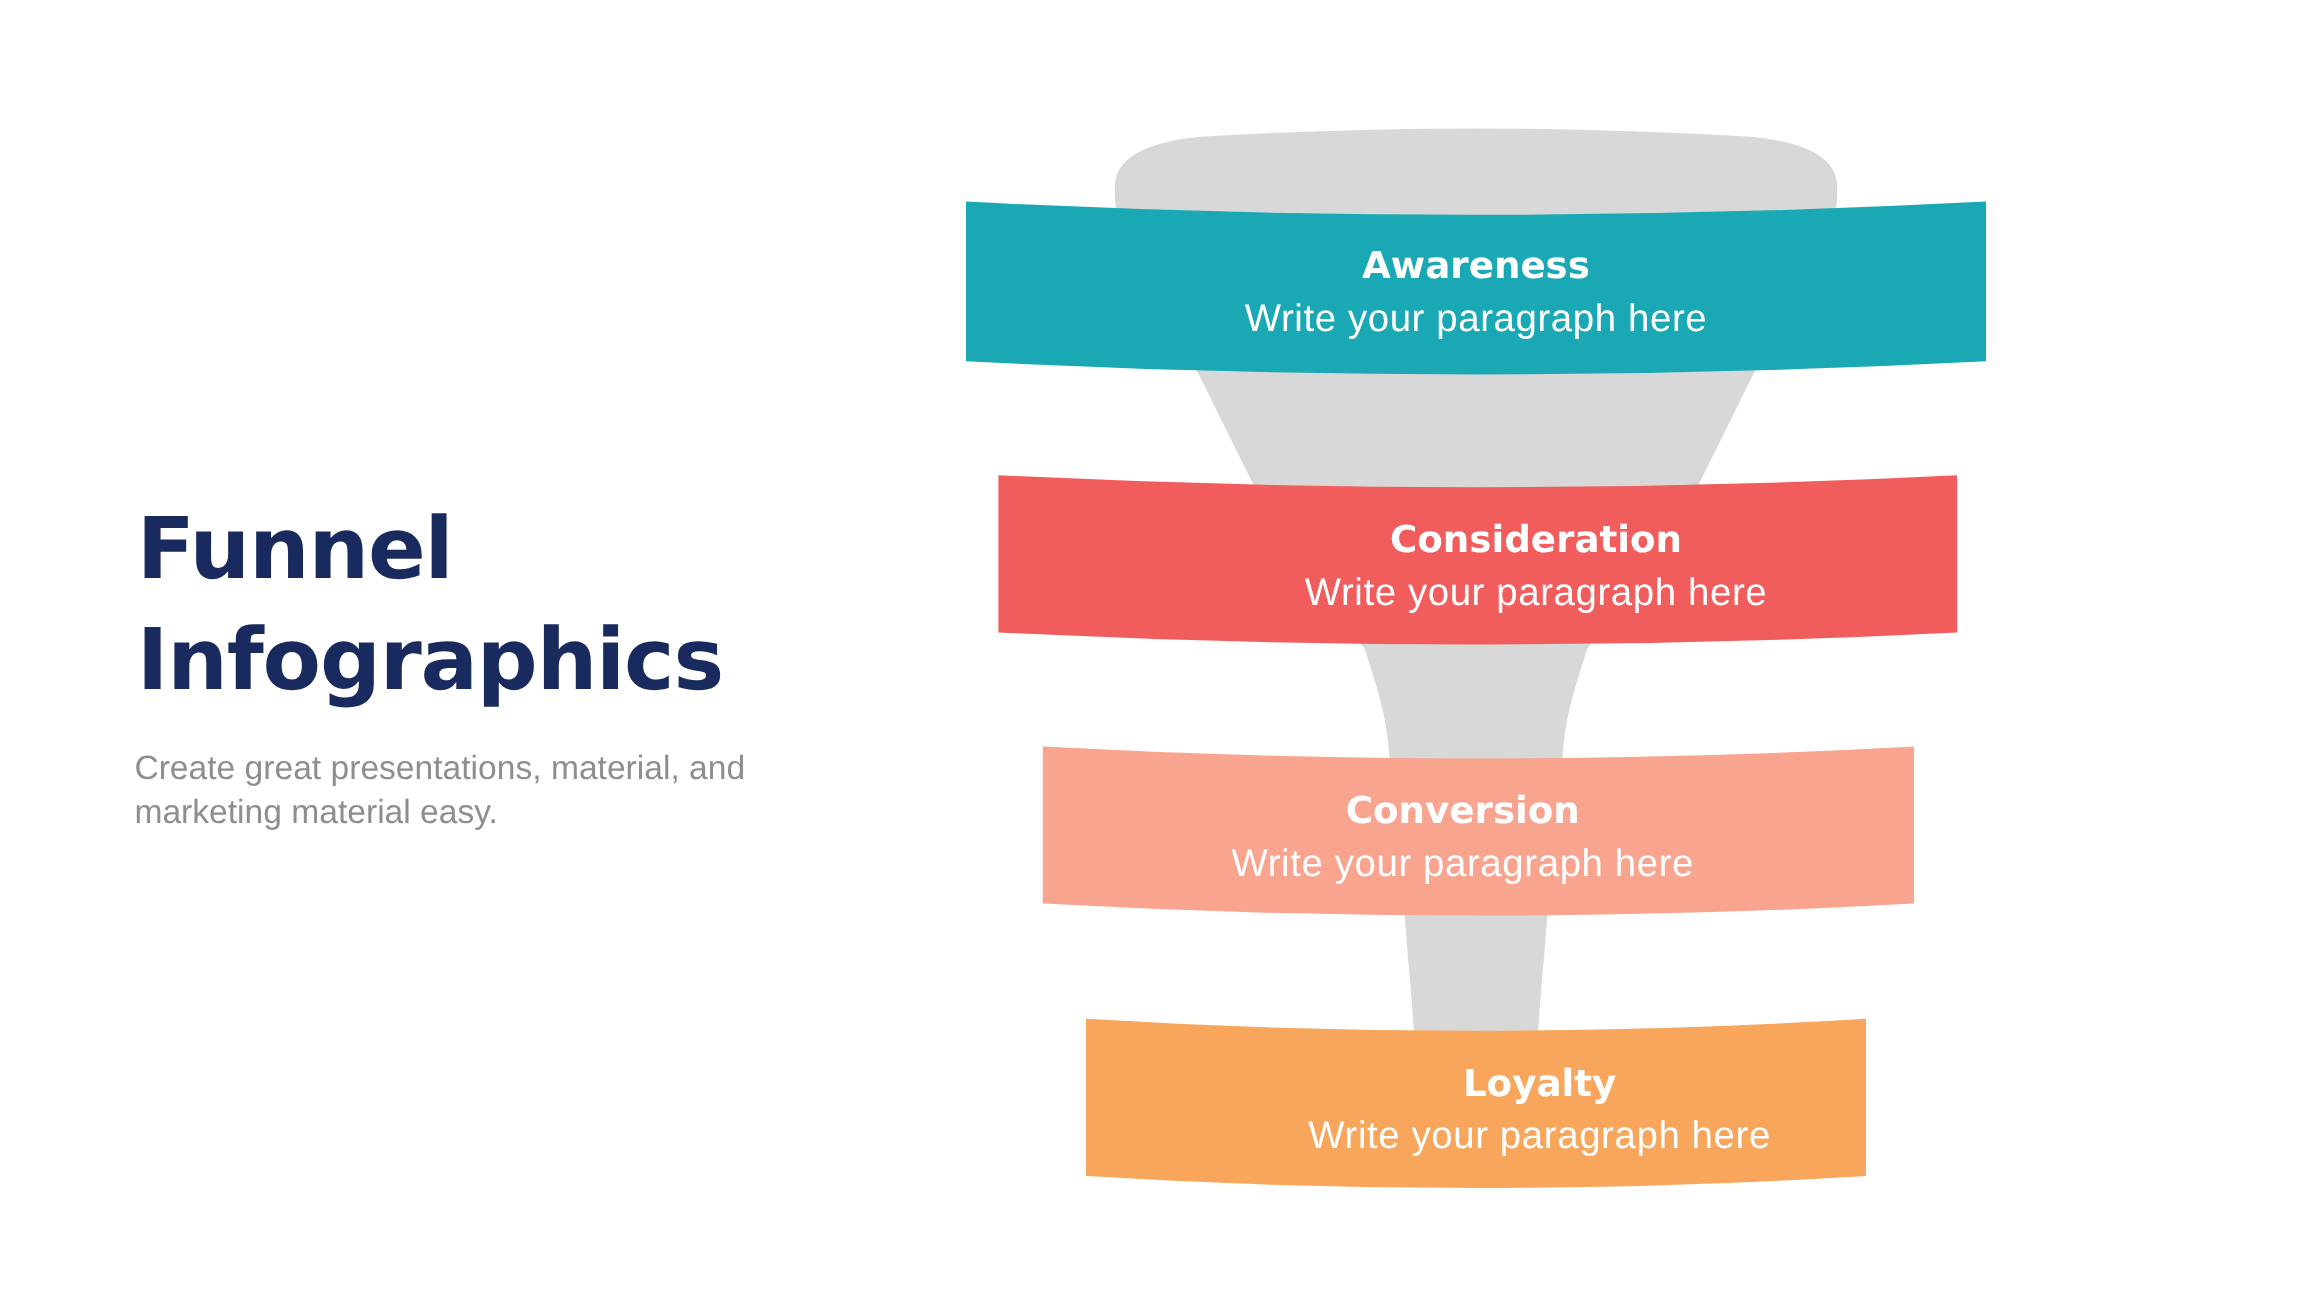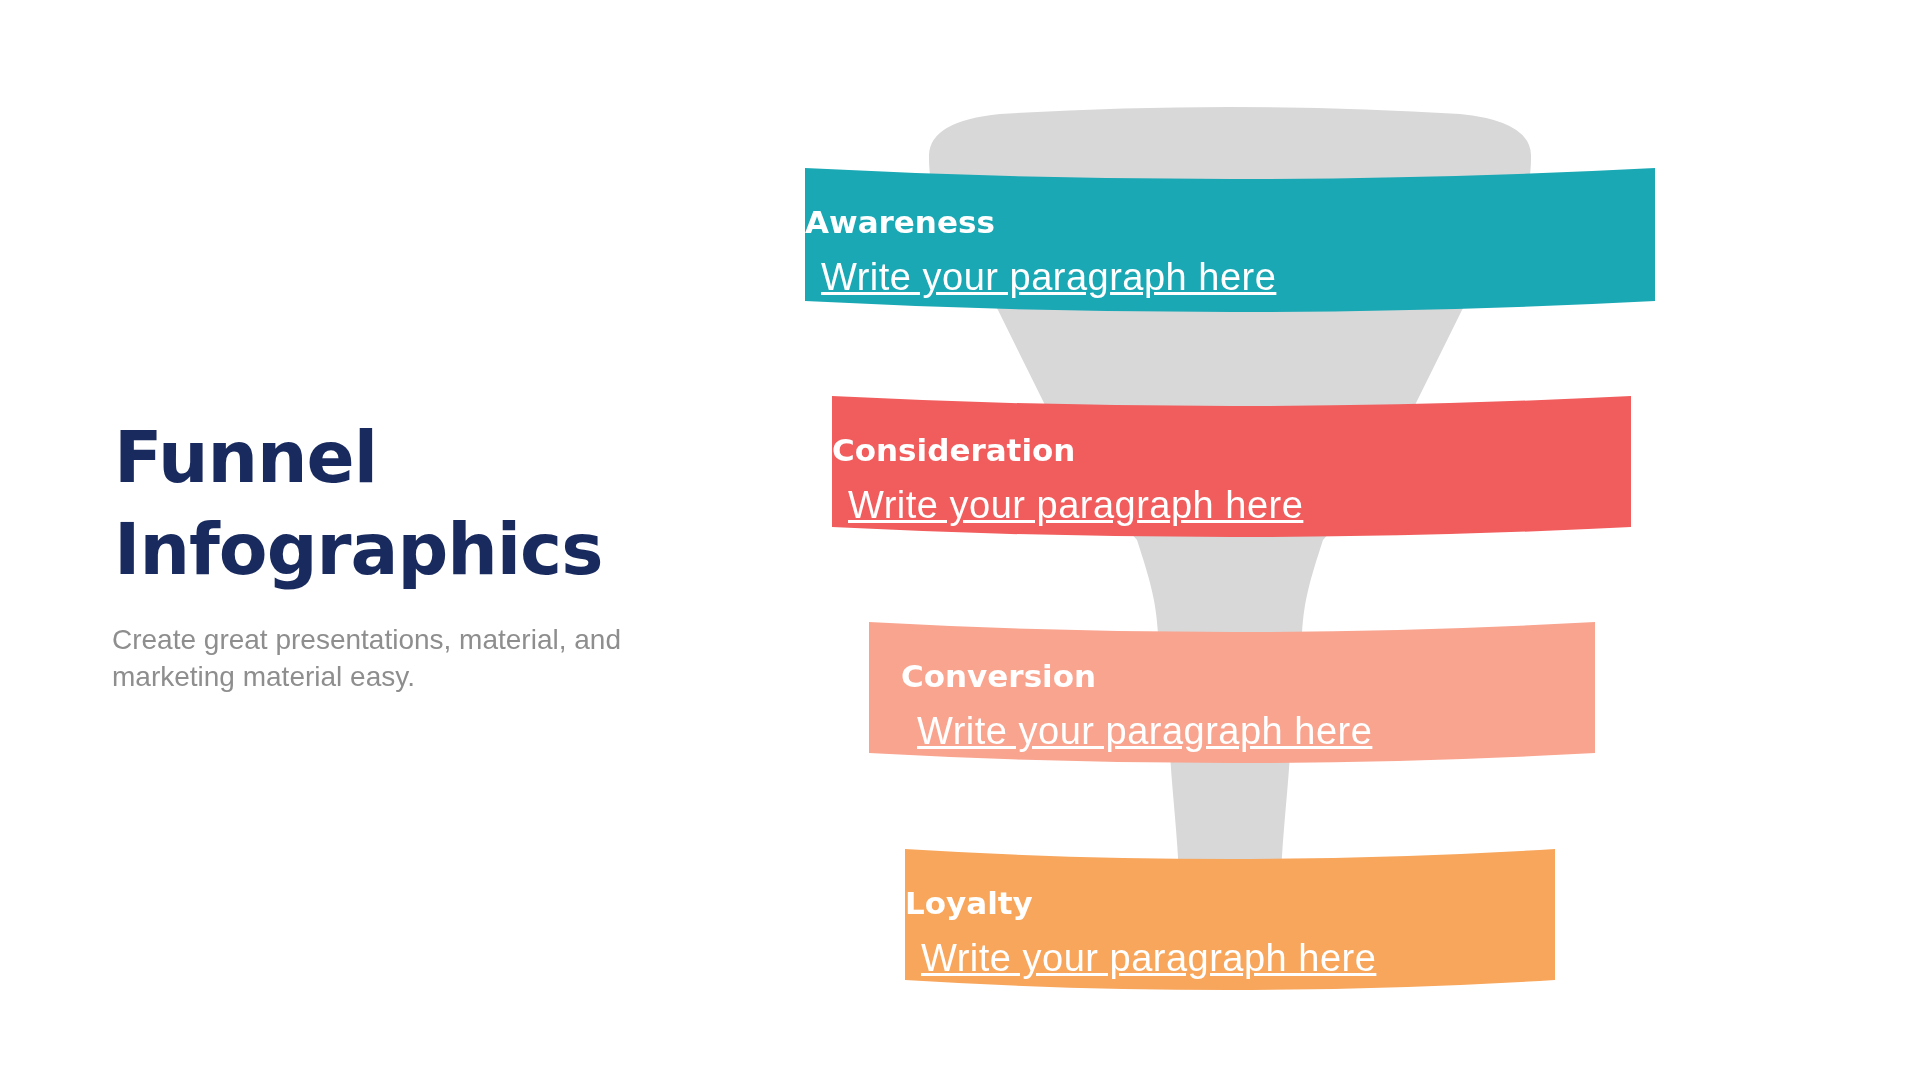--- a/index.html
+++ b/index.html
@@ -42,41 +42,40 @@
     top: 622px;
     width: 580px;
     margin: 0;
     font-size: 28px;
     font-weight: 300;
     line-height: 1.32;
     color: #8E8E8E;
   }
   .band-text {
     position: absolute;
-    text-align: left;
+    text-align: center;
     color: #ffffff;
   }
   .band-text h2 {
     margin: 0;
     font-family: "DejaVu Sans", "Liberation Sans", sans-serif;
     font-size: 31px;
     font-weight: bold;
     line-height: 40px;
   }
   .band-text p {
-    margin: 16px;
-    font-size: 38px;
+    margin: 4px;
+    font-size: 32px;
     font-weight: 300;
     letter-spacing: 0.5px;
     line-height: 38px;
-    text-decoration: underline;
   }
   .band-text.stage-0 { left: 805px; width: 850px; top: 202px; }
   .band-text.stage-1 { left: 832px; width: 896px; top: 430px; }
-  .band-text.stage-2 { left: 869px; width: 700px; top: 656px; padding-left: 32px; }
+  .band-text.stage-2 { left: 869px; width: 700px; top: 656px; }
   .band-text.stage-3 { left: 905px; width: 756px; top: 883px; }
 </style>
 </head>
 <body>
 
 <div class="slide">
 
   <svg class="funnel-svg" viewBox="0 0 1920 1080" aria-hidden="true">
 
     <path fill="#D8D8D8" d="M 929 155

